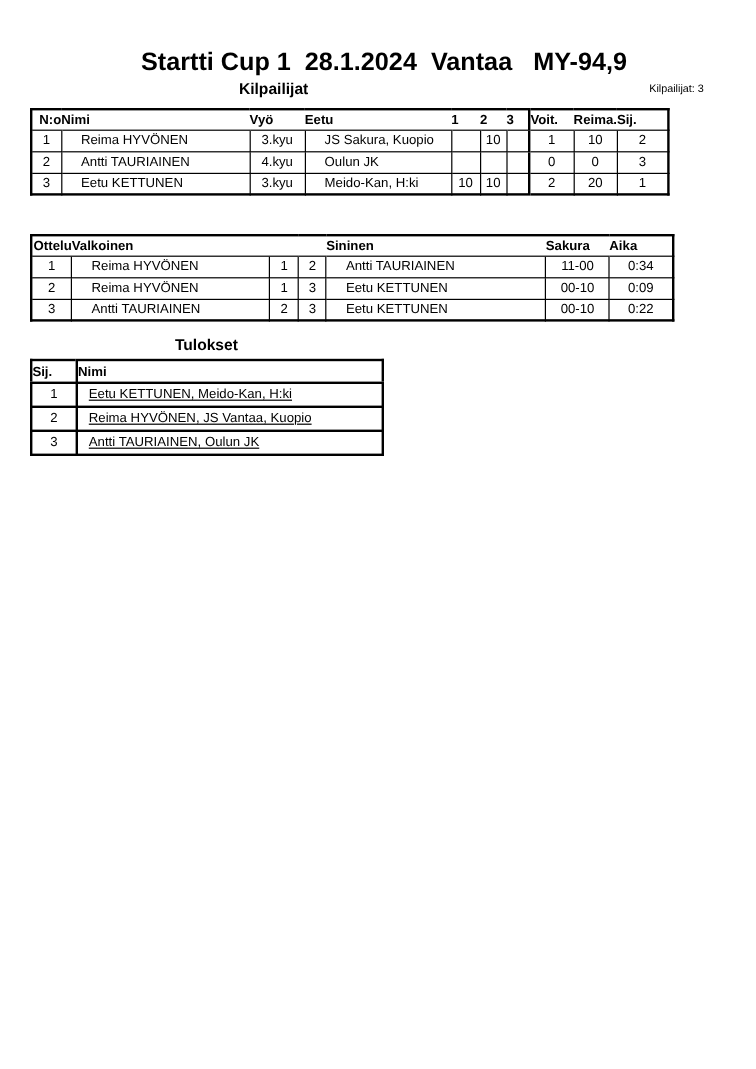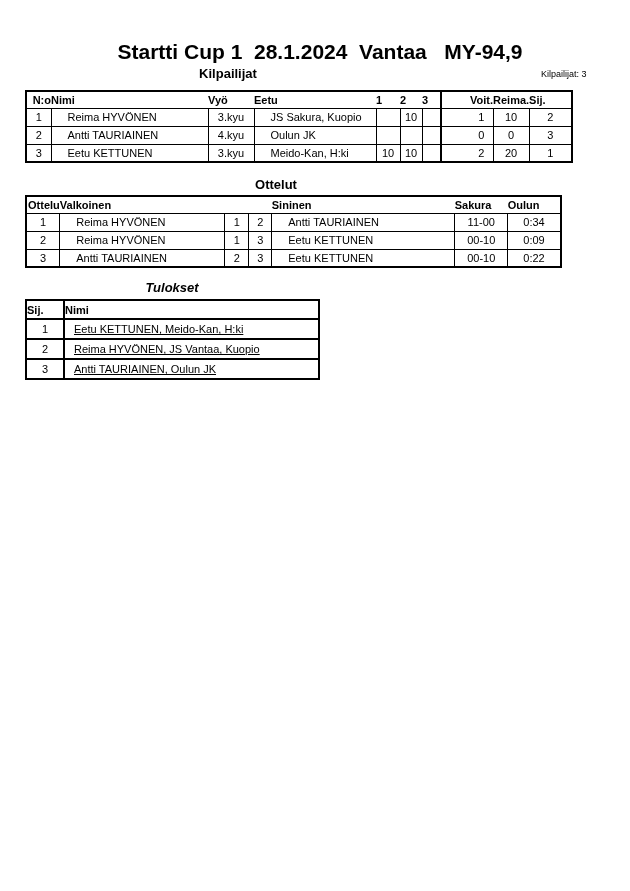--- a/index.html
+++ b/index.html
@@ -23,21 +23,21 @@
     letter-spacing: 0px;
   }
   .section-heading {
     position: absolute;
     font-size: 13px; font-weight: bold;
     text-align: center;
     white-space: pre;
   }
   #heading-kilpailijat { top: 66px; left: 0; width: 456px; }
   #heading-ottelut     { top: 177px; left: 0; width: 552px; }
-  #heading-tulokset    { top: 280px; left: 0; width: 344px; font-style: italic; }
+  #heading-tulokset    { top: 280px; left: 0; width: 344px; }
   .count-label {
     position: absolute; top: 69px; left: 541px;
     font-size: 9px; color: #000;
     white-space: pre;
   }
   table {
     position: absolute; left: 25px;
     border-collapse: collapse;
     table-layout: fixed;
     font-size: 11px;
@@ -60,21 +60,21 @@
   td {
     border: 1px solid #000;
     height: 18px;
     text-align: center;
     white-space: nowrap;
     vertical-align: middle;
     overflow: hidden;
   }
   th.al, td.al { text-align: left; padding-left: 16px; }
   th.hl { text-align: right; padding-left: 1px; }
-  .thick-l { border-left: 2px solid #000 !important; padding-left: 28px; }
+  .thick-l { border-left: 2px solid #000 !important; }
 
   
   #table-results th { height: 19px; border-bottom: 2px solid #000; }
   #table-results td { border-width: 2px; height: 20px; }
   #table-results td.al, #table-results th.vline { padding-left: 9px; text-decoration: underline; }
   #table-results th.vline-r { border-right: 2px solid #000; }
 </style>
 </head>
 <body>
 
@@ -143,41 +143,40 @@
       <td>10</td>
       <td>10</td>
       <td></td>
       <td class="thick-l">2</td>
       <td>20</td>
       <td>1</td>
     </tr>
   </tbody>
     </table>
 
-  <div class="section-heading" id="heading-ottelut">Ottelut</div>
 
   <table id="table-matches">
     <colgroup>
       <col style="width:30px">
         <col style="width:165px">
         <col style="width:24px">
         <col style="width:23px">
       <col style="width:183px">
         <col style="width:53px">
         <col style="width:53px">
     </colgroup>
     <tbody>
         <tr>
       <th class="hl">Ottelu</th>
       <th>Valkoinen</th>
       <th></th>
       <th></th>
       <th>Sininen</th>
       <th>Sakura</th>
-      <th>Oulun</th>
+      <th>Aika</th>
     </tr>
     <tr>
       <td>1</td>
       <td class="al">Reima HYVÖNEN</td>
       <td>1</td>
       <td>2</td>
       <td class="al">Antti TAURIAINEN</td>
       <td>11-00</td>
       <td>0:34</td>
     </tr>

